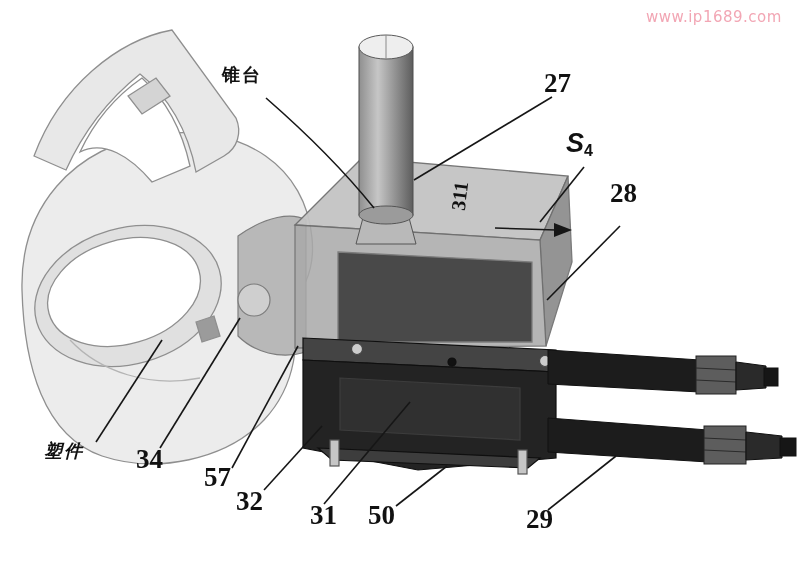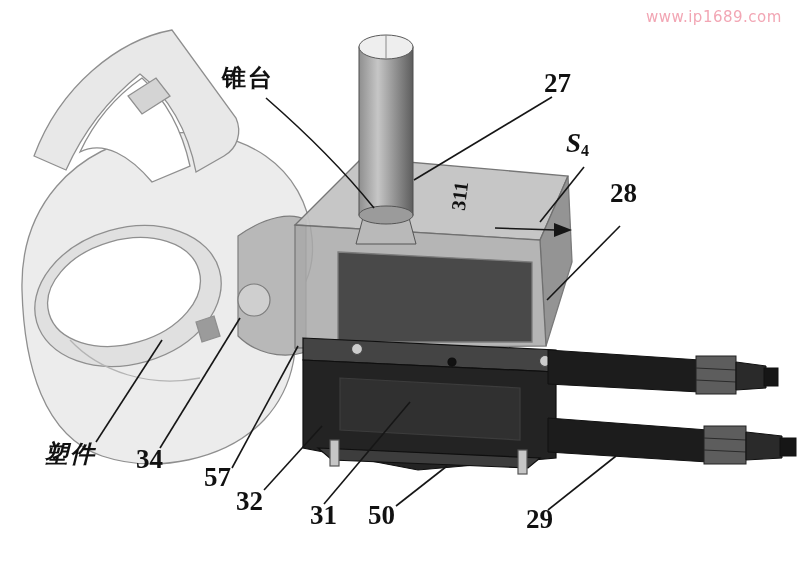--- a/index.html
+++ b/index.html
@@ -18,26 +18,26 @@
     line-height:1;
     user-select:none;
   }
   .label-num {
     font-family:"Liberation Serif", serif;
     font-size:27px;
     font-weight:600;
   }
   .label-cjk {
     font-family:"DejaVu Sans", sans-serif;
-    font-size:24px;
+    font-size:18px;
     font-weight:700;
     letter-spacing:2px;
   }
   .label-s4 {
-    font-family:Liberation Serif, serif;
+    font-family:Liberation Sans, sans-serif;
     font-size:27px;
     font-style:italic;
     font-weight:600;
   }
   .label-s4 sub {
     font-size:16px;
     font-style:normal;
     vertical-align:-4px;
   }
   .label-311 {

